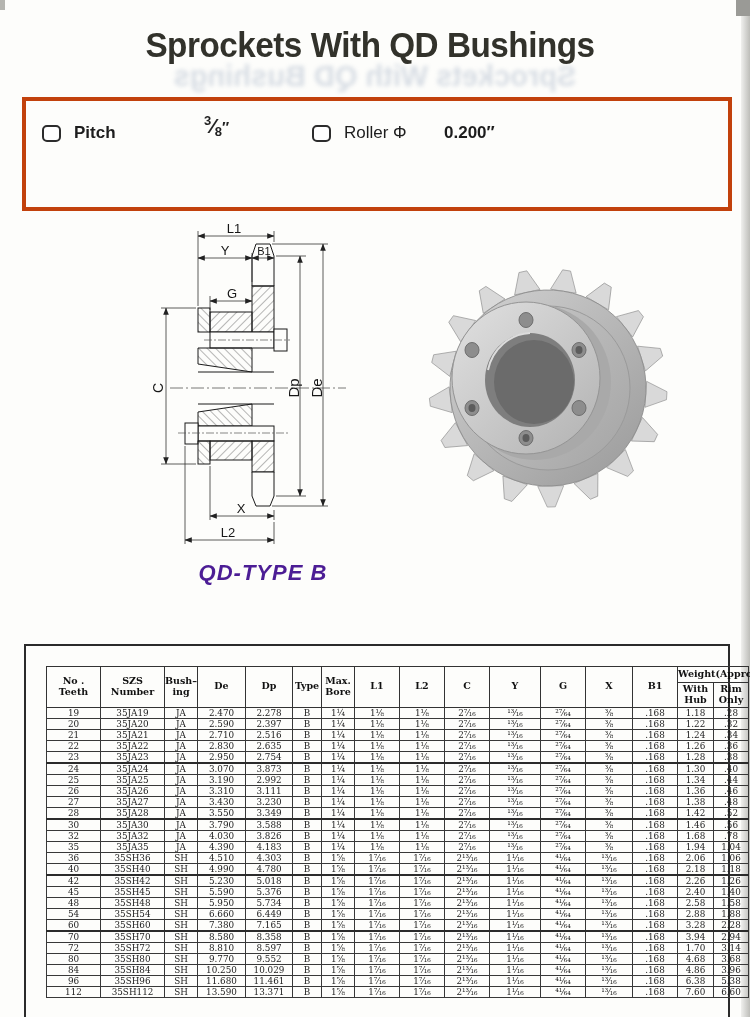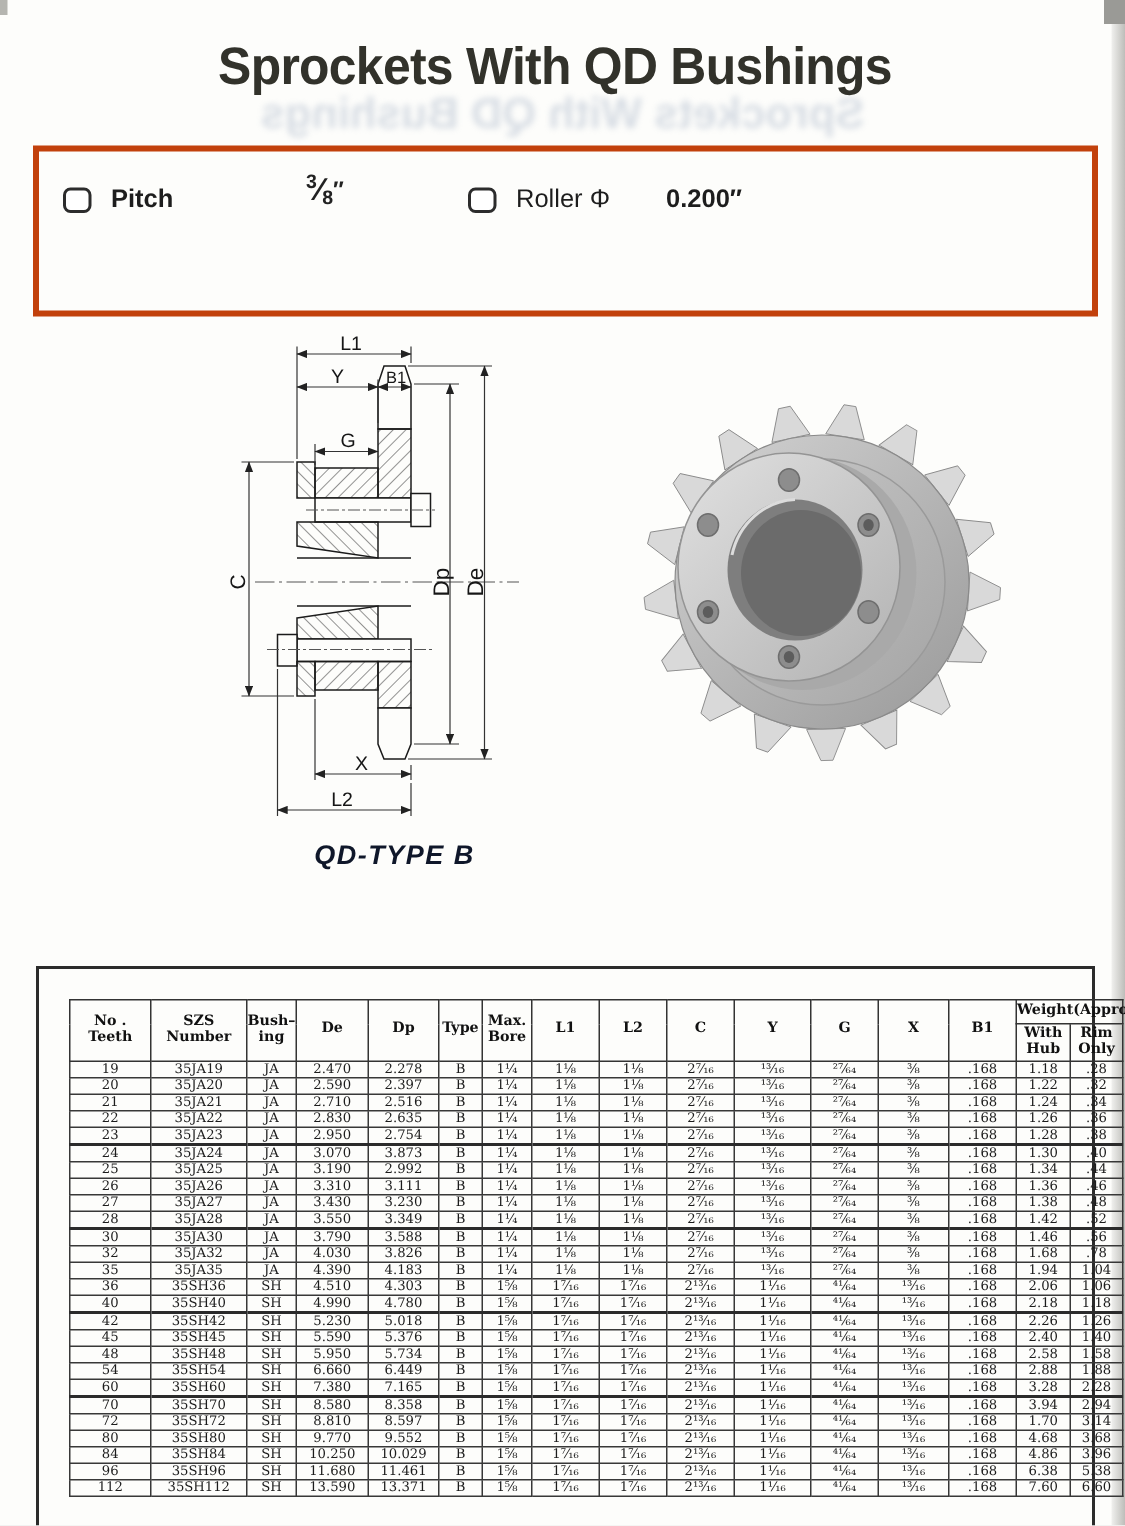--- a/index.html
+++ b/index.html
@@ -25,21 +25,21 @@
             display:inline-block;background:#fff;}
   .spec-label{font-size:17px;font-weight:bold;color:#1d1d1d;margin-left:13px;}
   .spec-value{font-size:17px;font-weight:bold;color:#1d1d1d;}
   .frac{font-size:21px;font-weight:bold;}
   .frac sup{font-size:13px;vertical-align:8px;}
   .frac sub{font-size:13px;vertical-align:-3px;}
   .prime{font-size:15px;vertical-align:9px;font-weight:bold;}
   
   .drawing{position:absolute;left:148px;top:222px;}
   .drawing-caption{position:absolute;left:178px;top:560px;width:170px;text-align:center;
-                   font-size:18px;font-weight:bold;font-style:italic;color:#0f172a;
+                   font-size:22px;font-weight:bold;font-style:italic;color:#4c1d95;
                    letter-spacing:1px;}
   .photo{position:absolute;left:388px;top:232px;}
   
   .section-title{position:absolute;left:30px;top:608px;
                  font-family:"Liberation Serif",serif;font-size:24px;font-weight:bold;
                  color:#141414;}
   .table-wrap{position:absolute;left:24px;top:644px;width:706px;border:2px solid #2b2b2b;
               padding:20px;background:#fdfdfb;box-sizing:border-box;}
   table.data{border-collapse:collapse;table-layout:fixed;width:698px;
              font-family:"DejaVu Serif","Liberation Serif",serif;}

